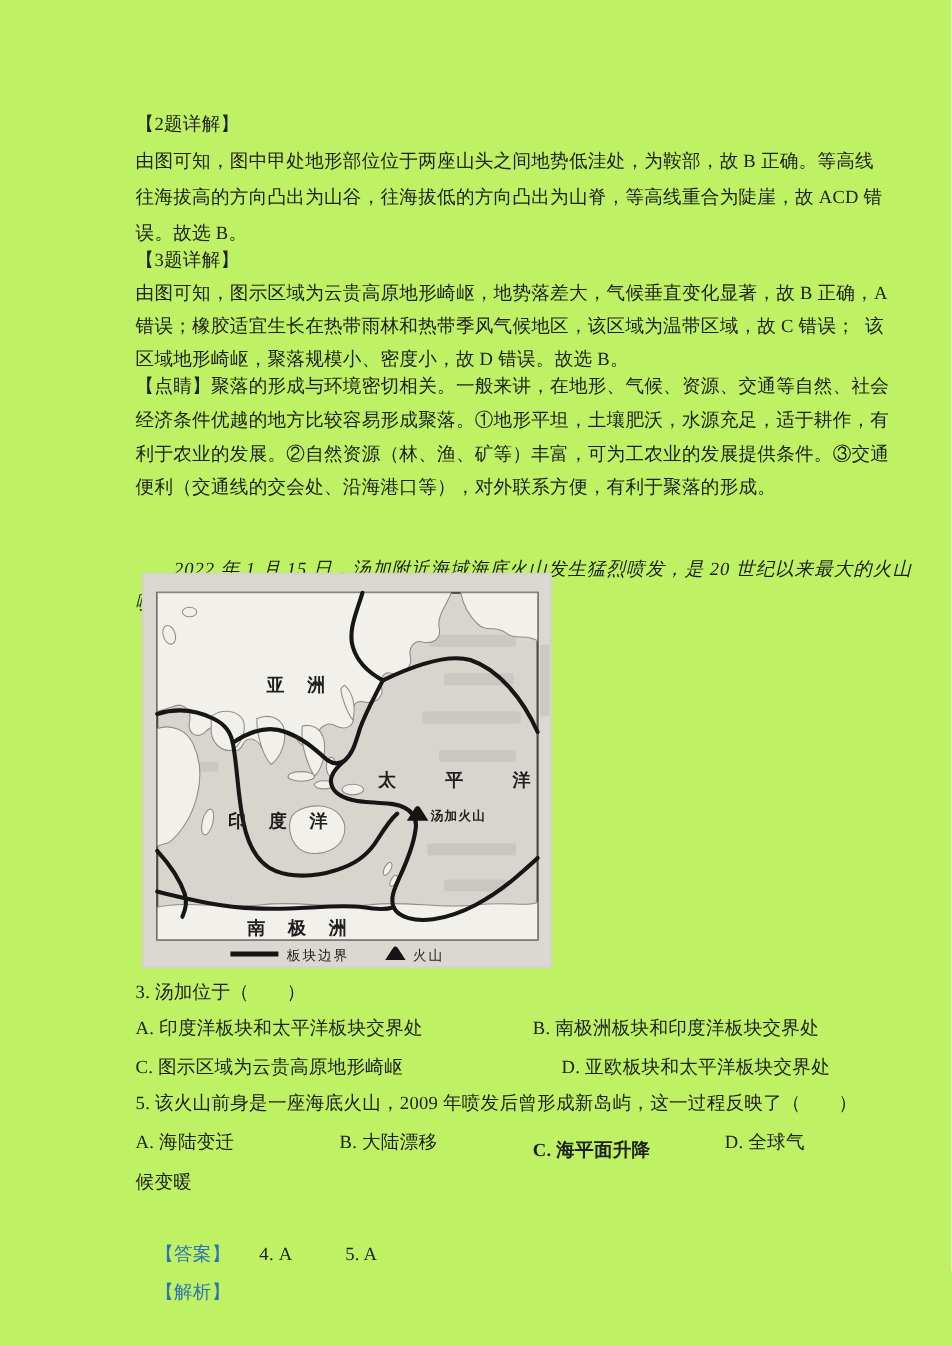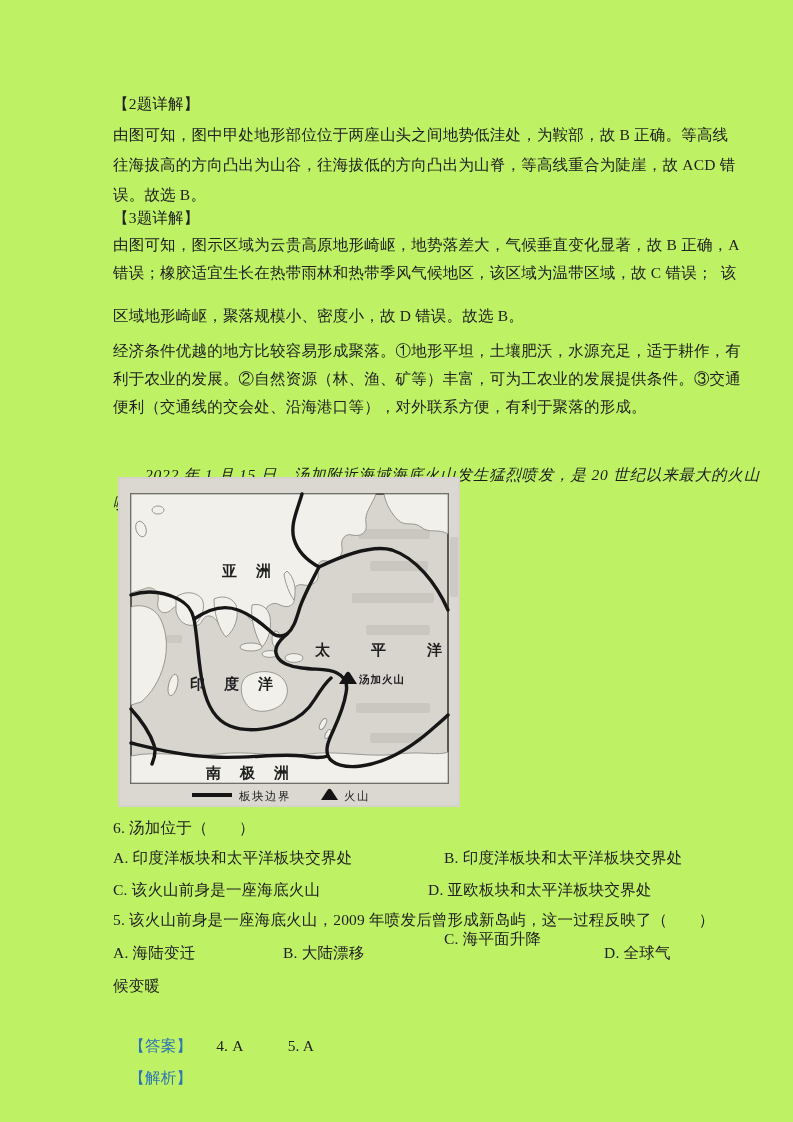--- a/index.html
+++ b/index.html
@@ -35,22 +35,23 @@
 <div class="page">
 
   <div class="ln" style="top:89px;">【2题详解】</div>
   <div class="ln" style="top:120px;">由图可知，图中甲处地形部位位于两座山头之间地势低洼处，为鞍部，故 B 正确。等高线</div>
   <div class="ln" style="top:150px;">往海拔高的方向凸出为山谷，往海拔低的方向凸出为山脊，等高线重合为陡崖，故 ACD 错</div>
   <div class="ln" style="top:180px;">误。故选 B。</div>
 
   <div class="ln" style="top:203px;">【3题详解】</div>
   <div class="ln" style="top:258px;">错误；橡胶适宜生长在热带雨林和热带季风气候地区，该区域为温带区域，故 C 错误；  该</div>
   <div class="ln" style="top:230px;">由图可知，图示区域为云贵高原地形崎岖，地势落差大，气候垂直变化显著，故 B 正确，A</div>
-  <div class="ln" style="top:285px;margin-top:16px;">区域地形崎岖，聚落规模小、密度小，故 D 错误。故选 B。</div>
+  <div class="ln" style="top:285px;">区域地形崎岖，聚落规模小、密度小，故 D 错误。故选 B。</div>
 
+  <div class="ln" style="top:308px;">【点睛】聚落的形成与环境密切相关。一般来讲，在地形、气候、资源、交通等自然、社会</div>
   <div class="ln" style="top:336px;">经济条件优越的地方比较容易形成聚落。①地形平坦，土壤肥沃，水源充足，适于耕作，有</div>
   <div class="ln" style="top:364px;">利于农业的发展。②自然资源（林、渔、矿等）丰富，可为工农业的发展提供条件。③交通</div>
   <div class="ln" style="top:392px;">便利（交通线的交会处、沿海港口等），对外联系方便，有利于聚落的形成。</div>
 
   <div class="ln kai" style="top:421px;left:145px;width:546px;">2022 年 1 月 15 日，汤加附近海域海底火山发生猛烈喷发，是 20 世纪以来最大的火山</div>
   <div class="ln kai" style="top:449px;">喷发。读“汤加位置示意图”，完成下面小题。</div>
 
   <div class="map-wrap">
     <svg width="342" height="330" viewBox="0 0 342 330">
 
@@ -141,30 +142,30 @@
 
       <g>
         <line x1="74" y1="318" x2="114" y2="318" stroke="#141414" stroke-width="4.2"></line>
         <text x="121" y="323" font-size="11.5" fill="#1f1f1f" letter-spacing="1.5">板块边界</text>
         <path d="M203,323 l6.5,-10 q2,-2.4 4,0 l6.5,10 z" fill="#141414"></path>
         <text x="226" y="323" font-size="11.5" fill="#1f1f1f" letter-spacing="1.5">火山</text>
       </g>
     </svg>
   </div>
 
-  <div class="ln" style="top:813px;">6. 汤加位于（　　）</div>
+  <div class="ln" style="top:813px;">3. 汤加位于（　　）</div>
   <div class="ln opt" style="top:843px;left:113px;">A. 印度洋板块和太平洋板块交界处</div>
-  <div class="ln opt" style="top:843px;left:444px;">B. 印度洋板块和太平洋板块交界处</div>
-  <div class="ln opt" style="top:875px;left:113px;">C. 该火山前身是一座海底火山</div>
-  <div class="ln opt" style="top:875px;left:428px;">D. 亚欧板块和太平洋板块交界处</div>
+  <div class="ln opt" style="top:843px;left:444px;">B. 南极洲板块和印度洋板块交界处</div>
+  <div class="ln opt" style="top:875px;left:113px;">C. 图示区域为云贵高原地形崎岖</div>
+  <div class="ln opt" style="top:875px;left:468px;">D. 亚欧板块和太平洋板块交界处</div>
 
   <div class="ln" style="top:905px;">5. 该火山前身是一座海底火山，2009 年喷发后曾形成新岛屿，这一过程反映了（　　）</div>
   <div class="ln opt" style="top:938px;left:113px;">A. 海陆变迁</div>
   <div class="ln opt" style="top:938px;left:283px;">B. 大陆漂移</div>
-  <div class="ln opt" style="top:924px;left:444px;">C. 海平面升降</div>
+  <div class="ln opt" style="top:944px;left:444px;font-weight:bold;">C. 海平面升降</div>
   <div class="ln opt" style="top:938px;left:604px;">D. 全球气</div>
   <div class="ln" style="top:971px;">候变暖</div>
 
   <div class="ln" style="top:1001px;">
     <span class="tag-blue">【答案】</span><span class="ans-item">4. A</span><span class="ans-item2">5. A</span>
   </div>
 
   <div class="ln" style="top:1033px;">
     <span class="tag-blue">【解析】</span>
   </div>

